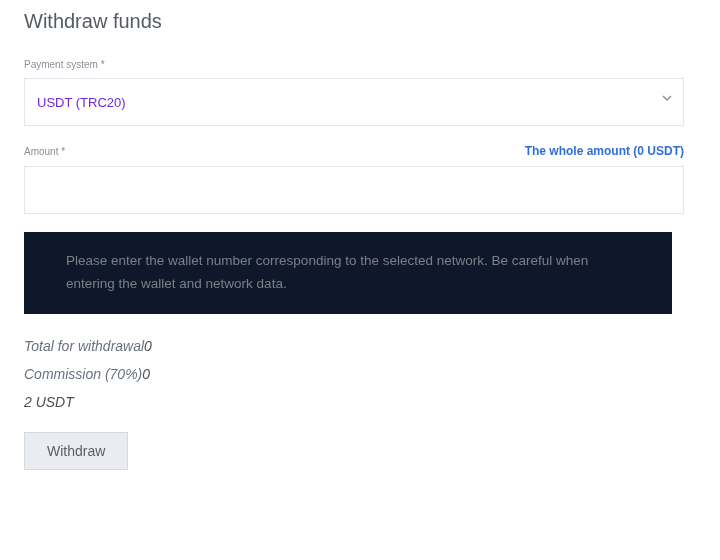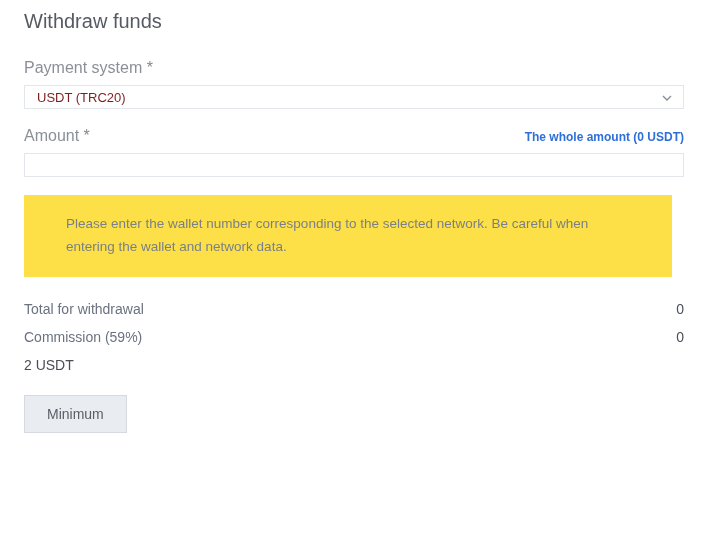--- a/index.html
+++ b/index.html
@@ -16,33 +16,33 @@
     padding: 10px 36px 0 24px;
   }
   .page-title {
     font-size: 20px;
     color: #555a63;
     font-weight: 400;
     margin-bottom: 26px;
   }
   .field-group { margin-bottom: 18px; position: relative; }
   .field-label {
-    font-size: 16px;
+    font-size: 10px;
     color: #8a8f98;
     margin-bottom: 8px;
     display: block;
   }
   .req-star { color: #84898f; }
   .field-select, .field-input {
     width: 100%;
-    height: 24px;
+    height: 48px;
     border: 1px solid #e3e6ea;
     background: #fff;
     font-size: 13px;
-    color: #7f1d1d;
+    color: #6d28d9;
     padding: 0 12px;
     outline: none;
   }
   .field-select {
     appearance: none;
     -webkit-appearance: none;
     -moz-appearance: none;
     background: #fff;
     padding-right: 30px;
   }
@@ -61,33 +61,33 @@
     margin-bottom: 8px;
   }
   .whole-link {
     font-size: 12px;
     color: #2f6fd8;
     text-decoration: none;
     cursor: pointer;
     font-weight: bold;
   }
   .notice {
-    background: #fde047;
+    background: #0f172a;
     padding: 18px 42px;
     font-size: 13.5px;
     line-height: 1.7;
     color: #7a8088;
     margin: 8px 12px 24px 0;
   }
   .summary-row {
     display: flex;
-    justify-content: space-between;
     font-size: 14px;
     color: #6a7280;
     margin-bottom: 12px;
+    font-style: italic;
   }
   .summary-row .val { color: #4a4f57; }
   .withdraw-btn {
     margin-top: 10px;
     background: #e9ecf1;
     border: 1px solid #d6dae0;
     color: #5a5f67;
     font-size: 14px;
     padding: 10px 22px;
     cursor: pointer;
@@ -133,28 +133,28 @@
 
   
   <div class="notice">Please enter the wallet number corresponding to the selected network. Be careful when entering the wallet and network data.</div>
 
   
   <div class="summary-row">
     <span>Total for withdrawal</span>
     <span class="val">0</span>
   </div>
   <div class="summary-row">
-    <span>Commission (59%)</span>
+    <span>Commission (70%)</span>
     <span class="val">0</span>
   </div>
   <div class="summary-row">
     <span class="val">2 USDT</span>
   </div>
 
-  <button class="withdraw-btn">Minimum</button>
+  <button class="withdraw-btn">Withdraw</button>
 </div>
 
 <div class="anno">
   
   
 
   
   
 
   

